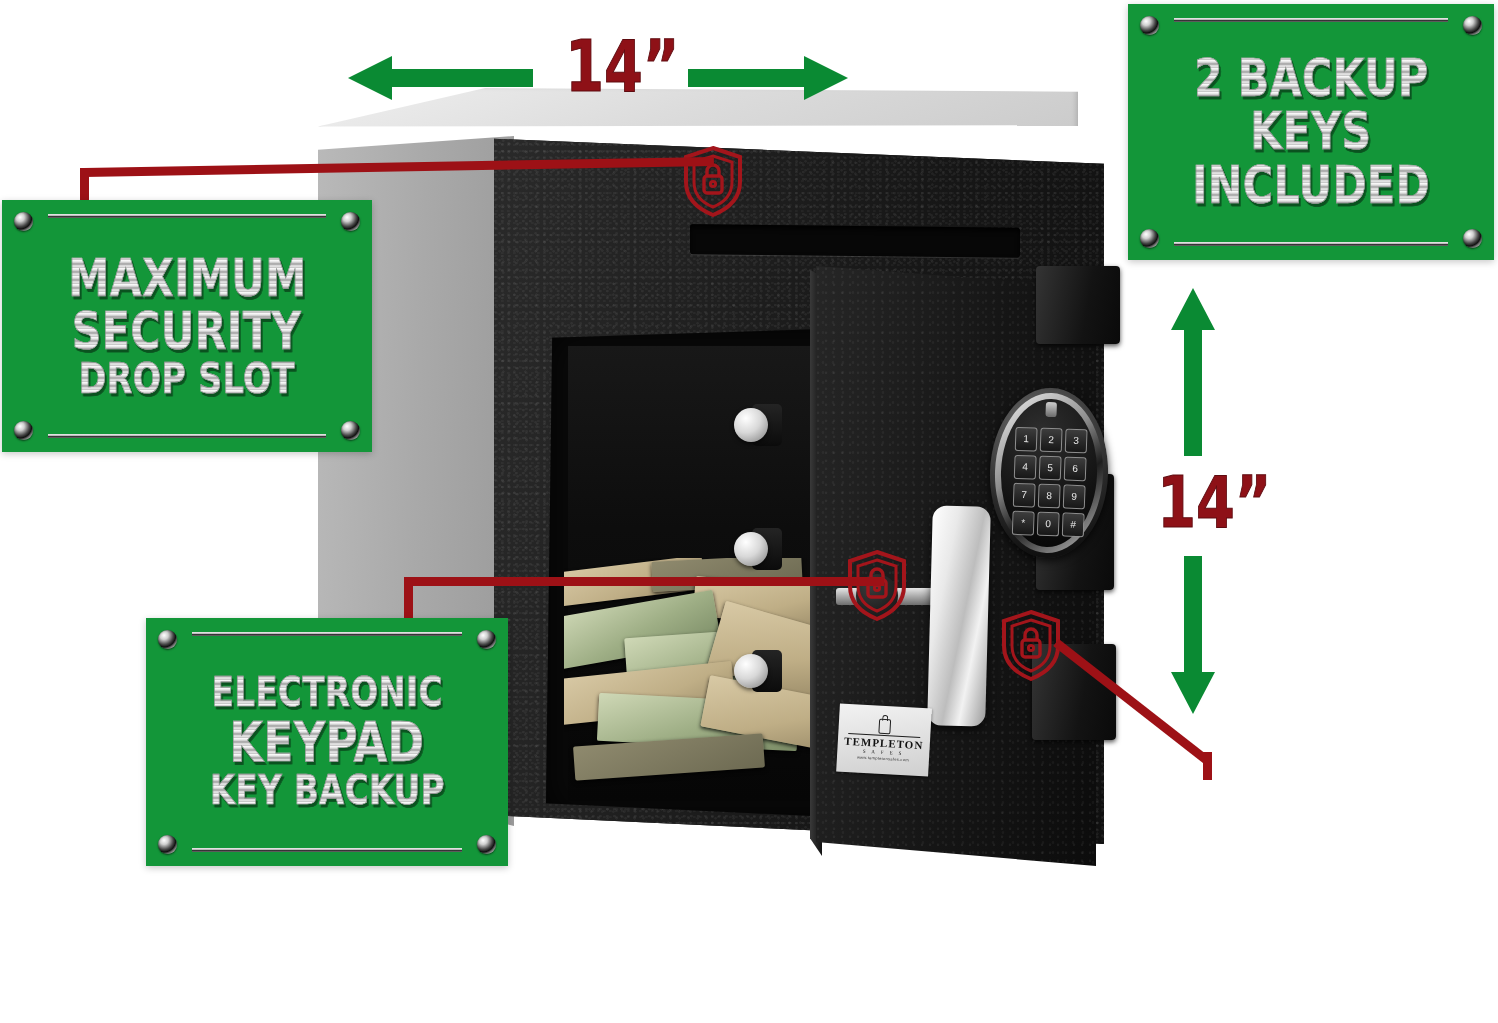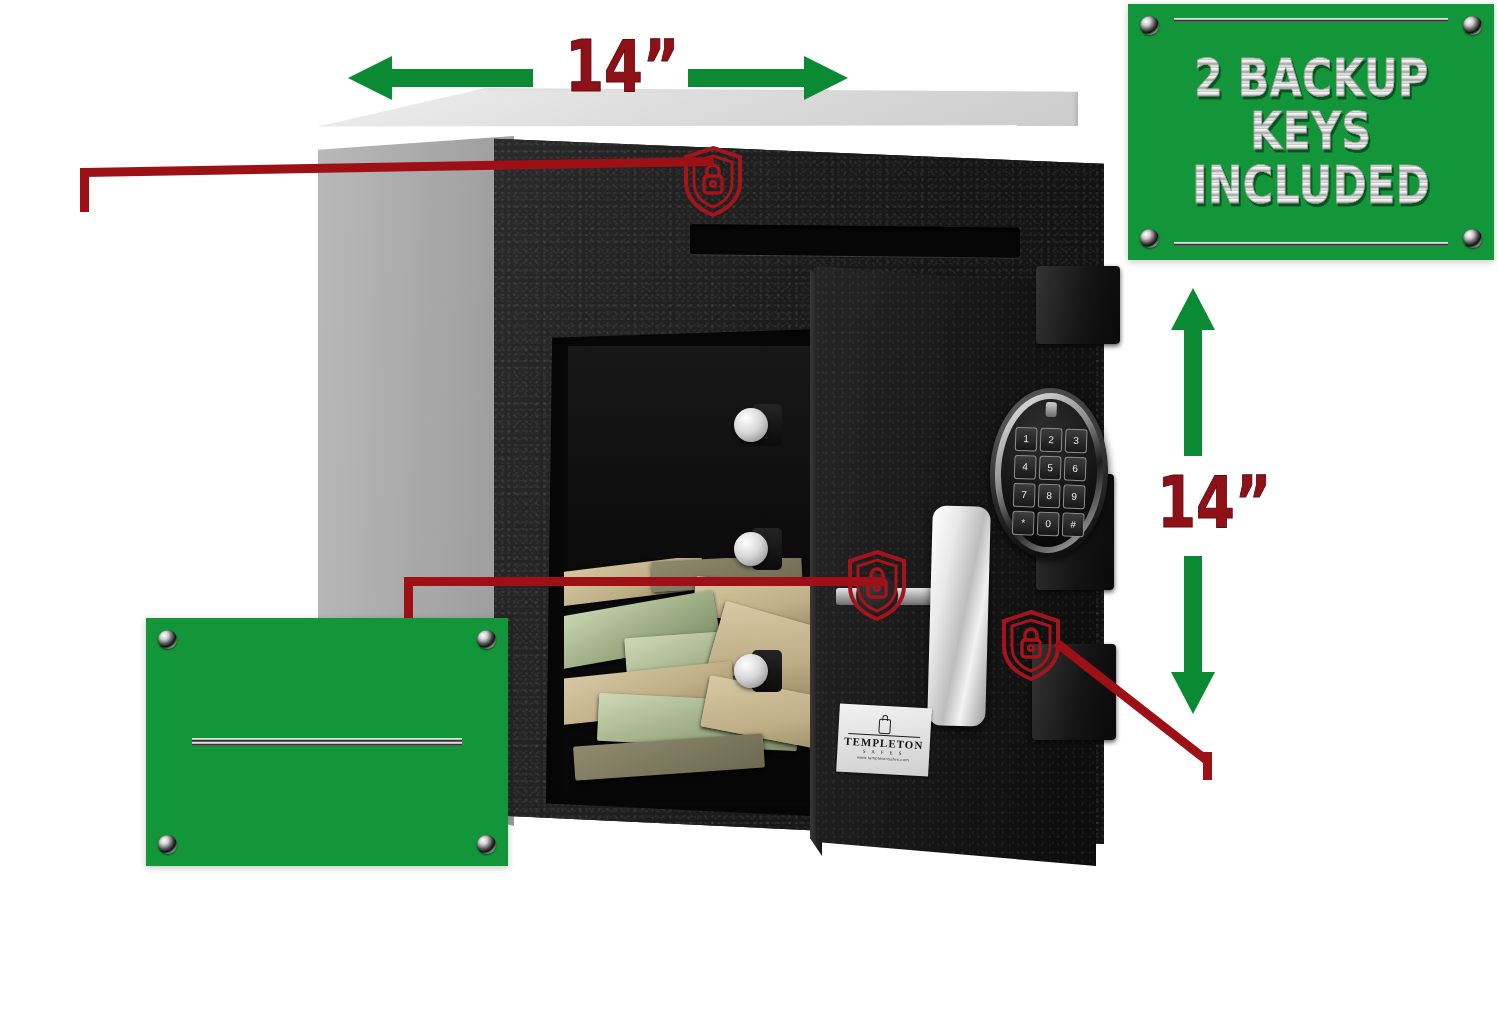--- a/index.html
+++ b/index.html
@@ -299,20 +299,33 @@
         <path d="M29 0 L51 42 L38 42 L38 168 L20 168 L20 42 L7 42 Z" fill="#0a8a33"></path>
       </svg>
   </div>
   <div class="dim-num" style="left:1148px;top:466px;font-size:72px;">14”</div>
   <div class="arrow" style="left:1164px;top:556px;width:58px;height:158px;">
     <svg viewBox="0 0 58 158">
         <path d="M29 158 L51 116 L38 116 L38 0 L20 0 L20 116 L7 116 Z" fill="#0a8a33"></path>
       </svg>
   </div>
 
+  <div class="plaque" style="left:2px;top:200px;width:370px;height:252px;">
+    <div class="screw" style="left:12px;top:12px;"></div>
+    <div class="screw" style="right:12px;top:12px;"></div>
+    <div class="screw" style="left:12px;bottom:12px;"></div>
+    <div class="screw" style="right:12px;bottom:12px;"></div>
+    <div class="rule"></div>
+    <div class="lines">
+      <div class="pline" style="font-size:52px;">MAXIMUM</div>
+      <div class="pline" style="font-size:52px;">SECURITY</div>
+      <div class="pline" style="font-size:42px;">DROP SLOT</div>
+    </div>
+    <div class="rule"></div>
+  </div>
 
   <div class="plaque" style="left:1128px;top:4px;width:366px;height:256px;">
     <div class="screw" style="left:12px;top:12px;"></div>
     <div class="screw" style="right:12px;top:12px;"></div>
     <div class="screw" style="left:12px;bottom:12px;"></div>
     <div class="screw" style="right:12px;bottom:12px;"></div>
     <div class="rule"></div>
     <div class="lines">
       <div class="pline" style="font-size:52px;">2 BACKUP</div>
       <div class="pline" style="font-size:52px;">KEYS</div>
@@ -320,17 +333,22 @@
     </div>
     <div class="rule"></div>
   </div>
 
   <div class="plaque" style="left:146px;top:618px;width:362px;height:248px;">
     <div class="screw" style="left:12px;top:12px;"></div>
     <div class="screw" style="right:12px;top:12px;"></div>
     <div class="screw" style="left:12px;bottom:12px;"></div>
     <div class="screw" style="right:12px;bottom:12px;"></div>
     <div class="rule"></div>
+    <div class="lines">
+      <div class="pline" style="font-size:41px;">ELECTRONIC</div>
+      <div class="pline" style="font-size:55px;">KEYPAD</div>
+      <div class="pline" style="font-size:41px;">KEY BACKUP</div>
+    </div>
     <div class="rule"></div>
   </div>
 
 
 </div>
 
 </body></html>

